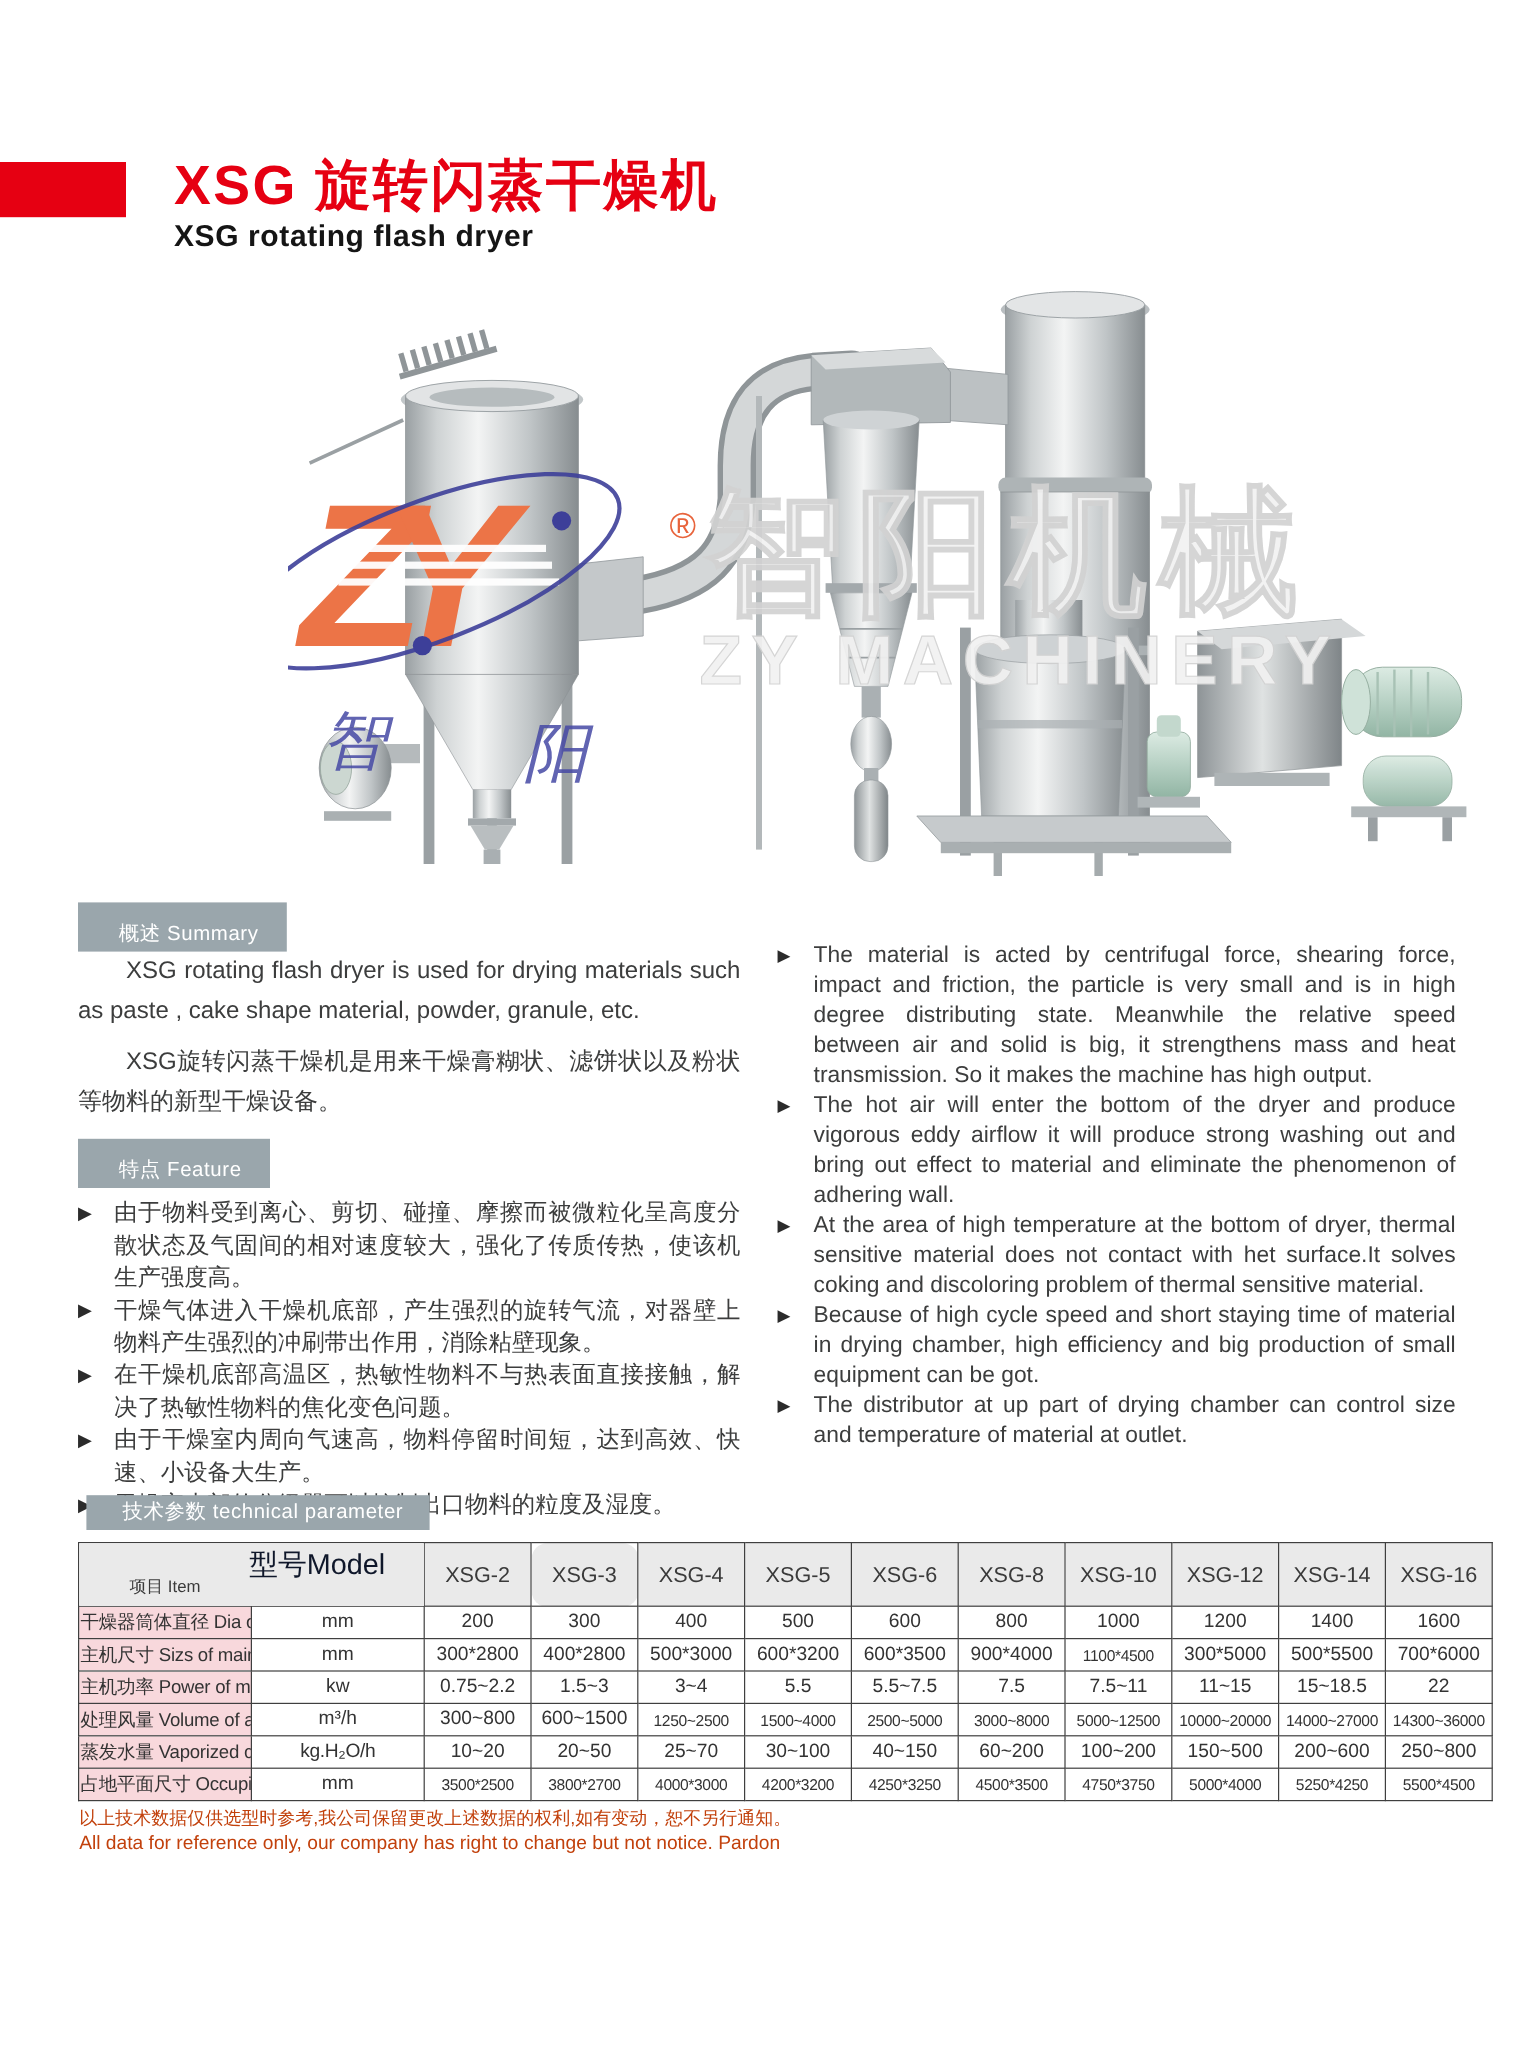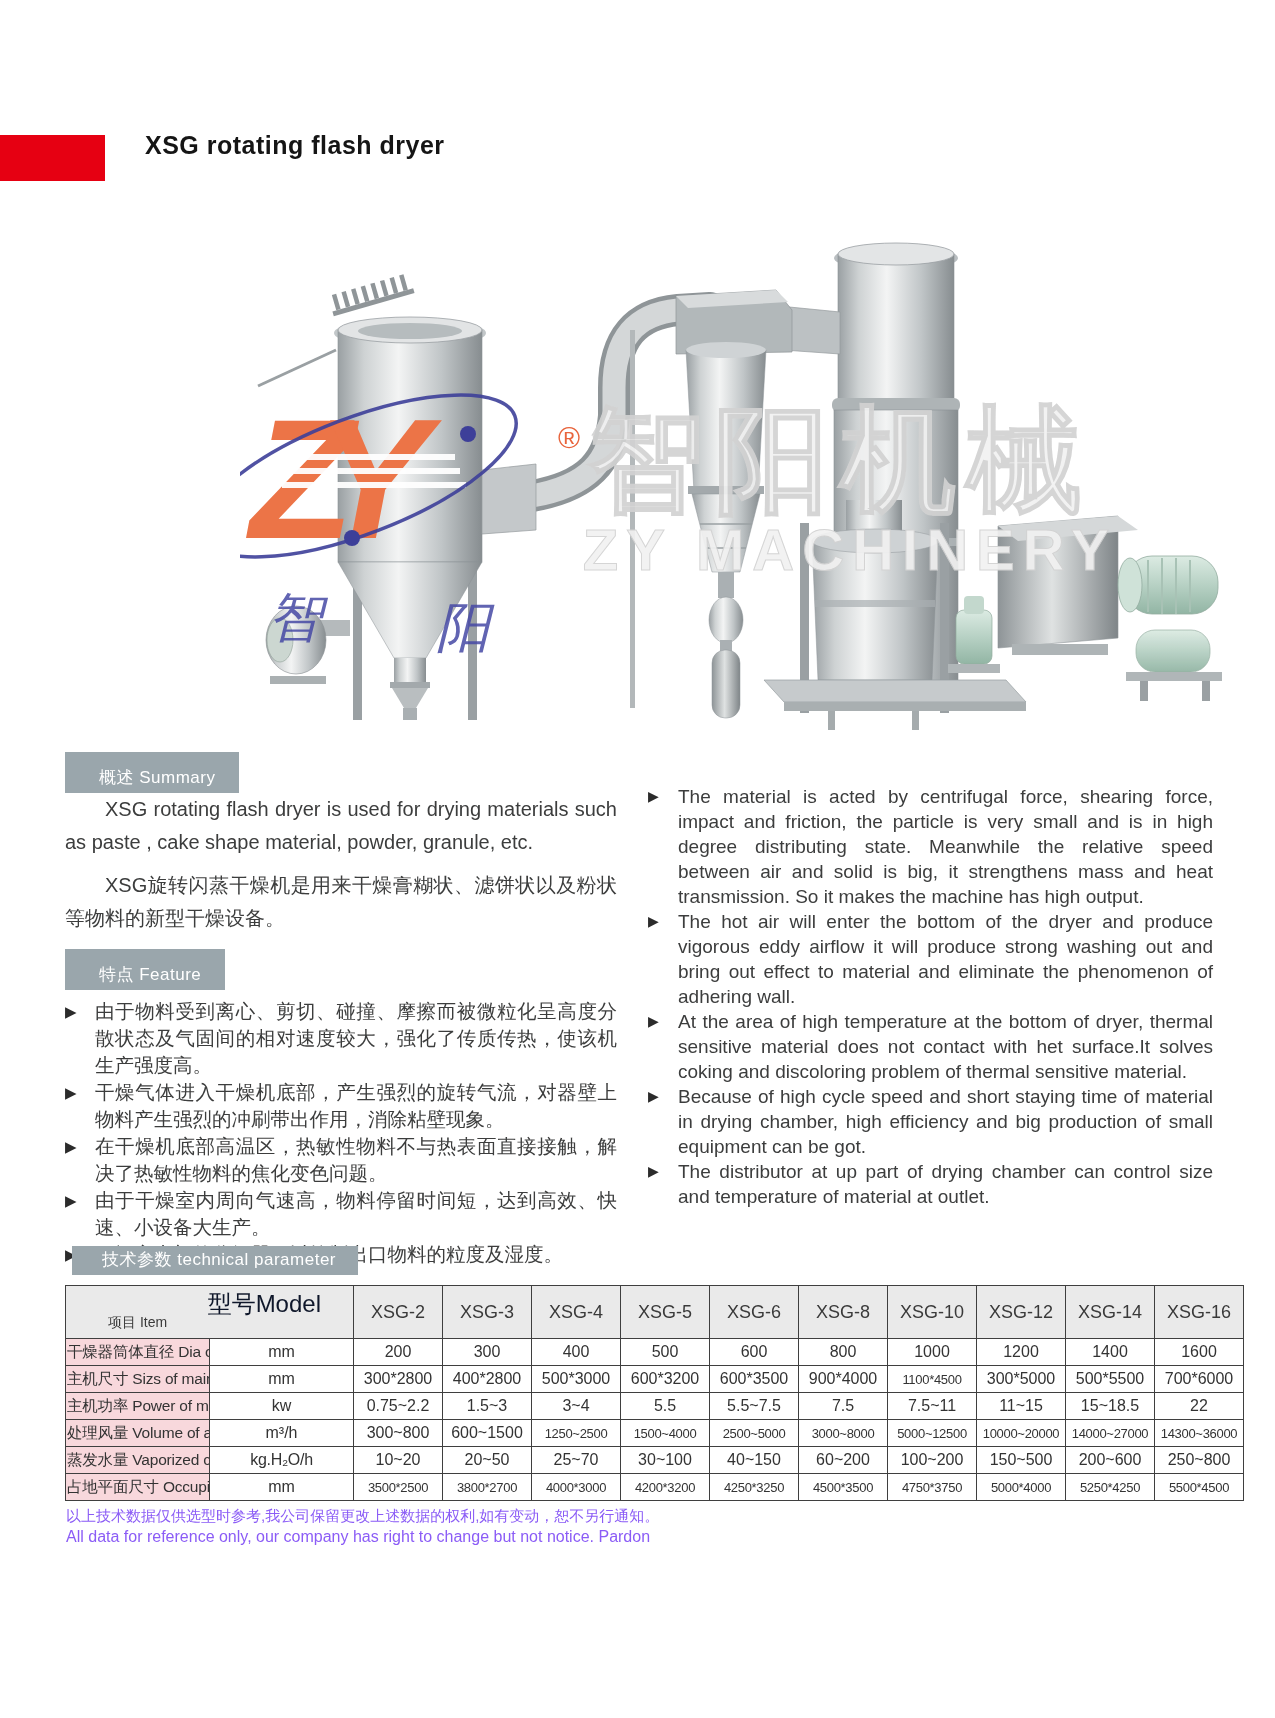--- a/index.html
+++ b/index.html
@@ -42,31 +42,32 @@
               transparent calc(50% - 0.9px), #4a4a4a calc(50% - 0.9px),
               #4a4a4a calc(50% + 0.9px), transparent calc(50% + 0.9px));}
   th.corner .model-lab{position:absolute;top:2px;right:32px;font-size:24px;color:#0f172a;}
   th.corner .item-lab{position:absolute;bottom:6px;left:42px;font-size:14px;color:#3a3a3a;}
   table.tech tbody td{height:26px;background:#fff;font-size:16px;color:#333;padding:0 1px;}
   table.tech td.label{background:#f8d8dc;font-size:15.5px;letter-spacing:-0.2px;}
   table.tech td.unit{font-size:16px;}
   table.tech .tight{font-size:13px;letter-spacing:-0.3px;}
   
   .foot{position:absolute;left:66px;top:1506px;}
-  .foot p{margin:0;color:#8b5cf6;}
+  .foot p{margin:0;color:#c2410c;}
   .foot .f-cn{font-size:15px;line-height:20px;}
   .foot .f-en{font-size:16px;line-height:21px;}
 </style>
 </head>
 <body>
 
 <div class="page">
 
   <div class="red-block"></div>
   <div class="titles">
+    <h1>XSG 旋转闪蒸干燥机</h1>
     <h2>XSG rotating flash dryer</h2>
   </div>
 
   <figure class="machine">
     <svg viewBox="0 0 1000 500" width="1000" height="500">
       <defs>
         <linearGradient id="mv" x1="0" y1="0" x2="1" y2="0">
           <stop offset="0" stop-color="#9aa0a3"></stop>
             <stop offset="0.18" stop-color="#ced2d3"></stop>
           <stop offset="0.42" stop-color="#f3f4f4"></stop>
@@ -264,21 +265,21 @@
   <div class="badge tech-badge">技术参数  technical parameter</div>
 
   <table class="tech">
     <thead>
       <tr id="model-row">
         <th class="corner" colspan="2">
           <span class="model-lab">型号Model</span>
           <span class="item-lab">项目 Item</span>
         </th>
       <th class="model-th" style="width: 86px;">XSG-2</th>
-          <th class="model-th" style="width: 86px;">XSG-3</th>
+          <th class="model-th" style="width: 86px; border-radius: 13px;">XSG-3</th>
           <th class="model-th" style="width: 86px;">XSG-4</th>
           <th class="model-th" style="width: 86px;">XSG-5</th>
           <th class="model-th" style="width: 86px;">XSG-6</th>
           <th class="model-th" style="width: 86px;">XSG-8</th>
           <th class="model-th" style="width: 86px;">XSG-10</th>
           <th class="model-th" style="width: 86px;">XSG-12</th>
           <th class="model-th" style="width: 86px;">XSG-14</th>
           <th class="model-th" style="width: 86px;">XSG-16</th>
         </tr>
     </thead>

